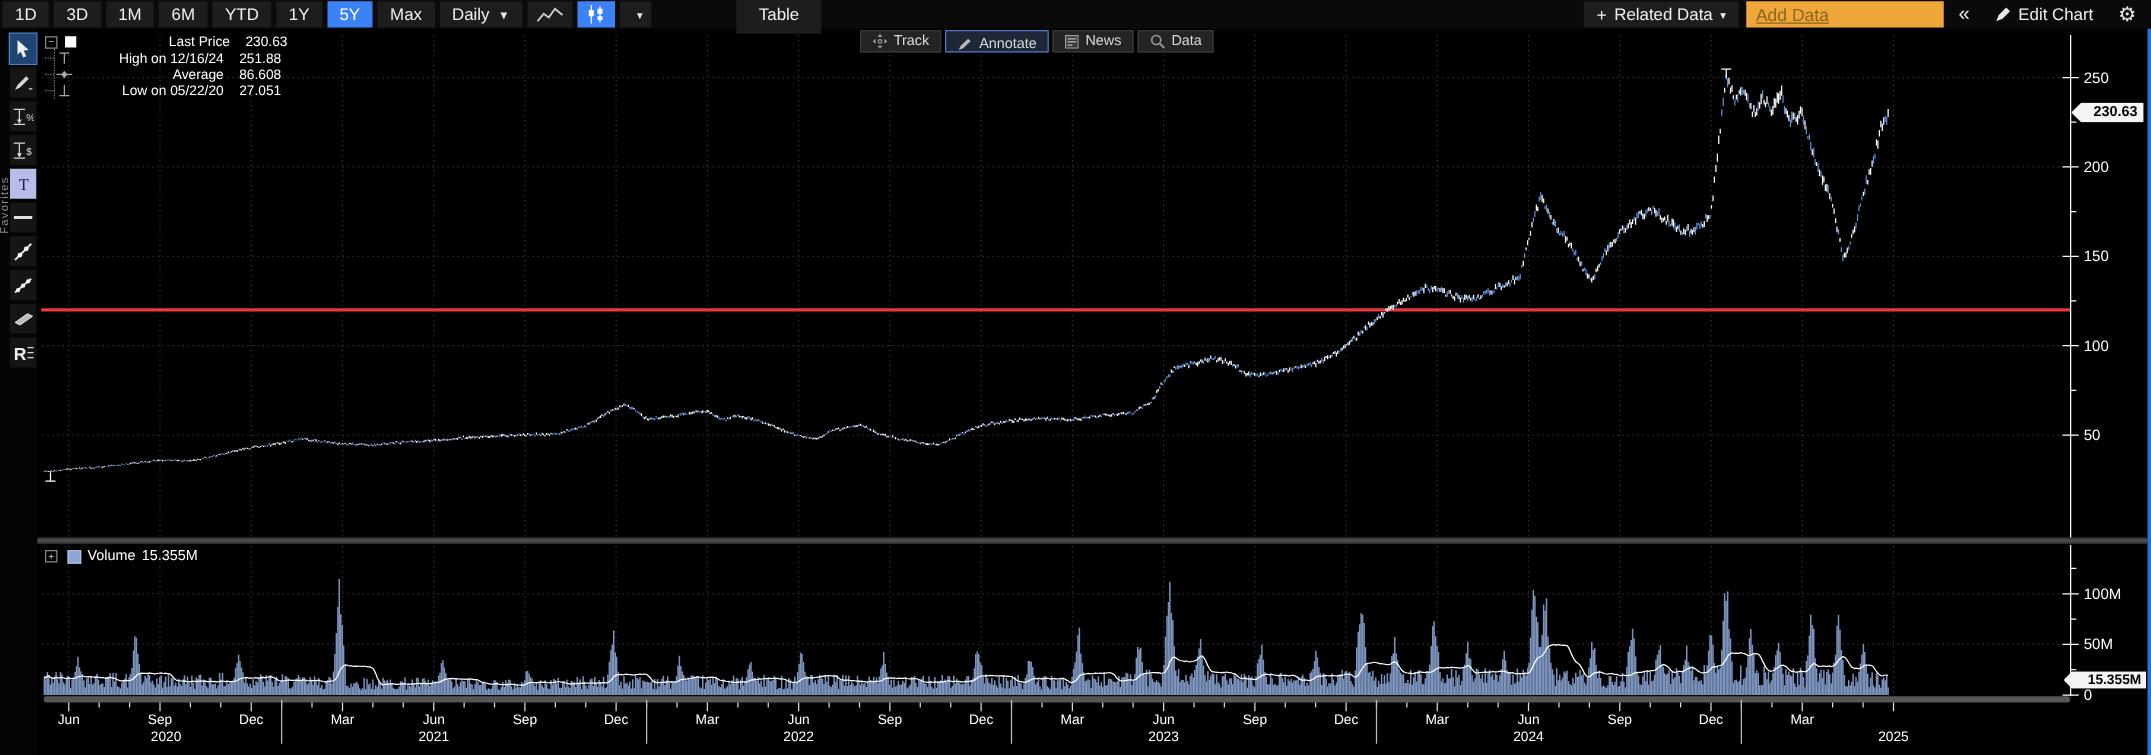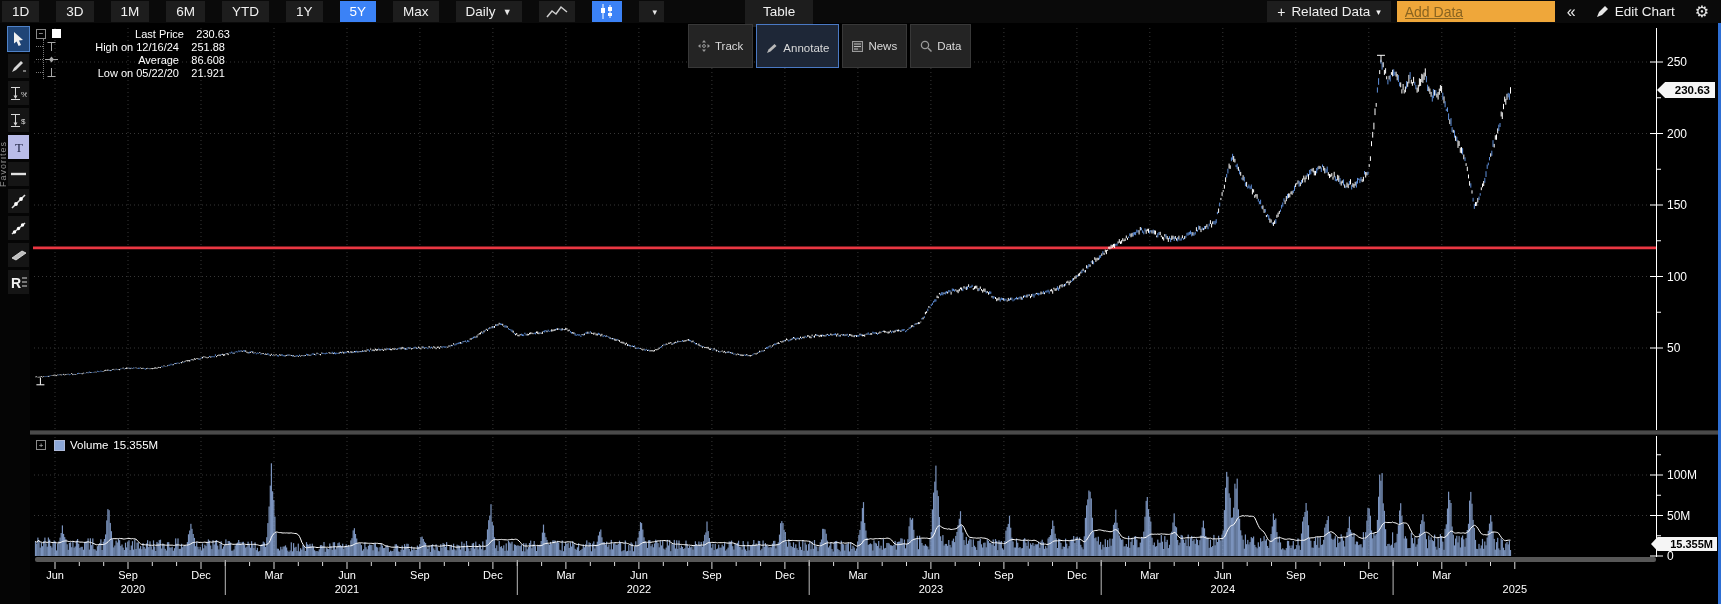--- a/index.html
+++ b/index.html
@@ -1,21 +1,21 @@
 <!DOCTYPE html>
 <html><head>
 <meta charset="utf-8">
 <style>
   html,body{margin:0;padding:0;background:#000;}
   .app{position:relative;width:1721px;height:604px;background:#000;overflow:hidden;
        font-family:"Liberation Sans",sans-serif;-webkit-font-smoothing:antialiased;}
 
   
   .toolbar{position:absolute;top:0;left:0;width:1721px;height:23px;background:#0a0a0a;
-           display:flex;align-items:center;gap:17px;padding-left:2px;box-sizing:border-box;}
+           display:flex;align-items:center;gap:4px;padding-left:2px;box-sizing:border-box;}
   .tbtn{height:21px;display:flex;align-items:center;justify-content:center;
         background:#1d1d1d;color:#f0f0f0;font-size:13.5px;padding:0 10px;cursor:pointer;white-space:nowrap;}
   .tbtn.blue{background:#3b82f6;color:#fff;}
   .tbtn .caret{font-size:9px;margin-left:7px;color:#e8e8e8;}
   .tbtn.iconb{padding:0 7px;}
   .table-btn{margin-left:64px;padding:5px 18px;}
   .tb-right{margin-left:auto;display:flex;align-items:center;gap:6px;margin-right:6px;}
   .related{background:#1d1d1d;height:21px;display:flex;align-items:center;gap:6px;
            color:#f0f0f0;font-size:13.5px;padding:0 10px;cursor:pointer;}
   .related .plus{font-size:14px;}
@@ -33,21 +33,21 @@
        writing-mode:vertical-rl;transform:rotate(180deg);letter-spacing:1px;}
   .tools{position:absolute;left:8px;top:4px;display:flex;flex-direction:column;gap:3px;}
   .tool{width:21px;height:24px;background:#151515;display:flex;align-items:center;
         justify-content:center;cursor:pointer;}
   .tool.sel{background:#1f4476;outline:1px solid #4f82c8;}
   .tool.t-tool{background:#b9bce8;}
 
   
   .ctrls{position:absolute;top:24px;left:688px;display:flex;gap:3px;z-index:5;}
   .cbtn{height:16px;background:#242424;color:#d9d9d9;font-size:11.5px;display:flex;gap:5px;
-        align-items:center;padding:13px 9px;border:1px solid #383838;cursor:pointer;}
+        align-items:center;padding:0 9px;border:1px solid #383838;cursor:pointer;}
   .cbtn.active{border-color:#4a79c4;background:#1e2737;align-items:flex-end;}
 
   
   .legend{position:absolute;left:36px;top:27px;z-index:5;color:#fff;font-size:11px;cursor:pointer;}
   .lrow{display:flex;align-items:center;height:13px;}
   .lrow .mk{width:15px;display:flex;justify-content:center;}
   .lrow .lb{width:120px;text-align:right;}
   .lrow .vl{width:46px;text-align:right;}
   .treeline{position:absolute;left:7px;top:12px;height:40px;border-left:1px dotted #777;}
   .stub{width:7px;border-top:1px dotted #777;margin-right:1px;}
@@ -2975,21 +2975,21 @@
       <span class="vl">86.608</span>
     </div>
     <div class="lrow">
       <span class="stub"></span>
       <span class="mk">
         <svg width="11" height="11" viewBox="0 0 11 11">
           <path d="M1.5 9.5 H9.5 M5.5 9.5 V1" stroke="#a8a8a8" fill="none"></path>
         </svg>
       </span>
       <span class="lb">Low on 05/22/20</span>
-      <span class="vl">21.921</span>
+      <span class="vl">27.051</span>
     </div>
   </div>
 
   <div class="vol-legend">
     <span class="expbox">+</span>
     <span class="vswatch"></span>
     <span>Volume</span>
     <span>15.355M</span>
   </div>
 

